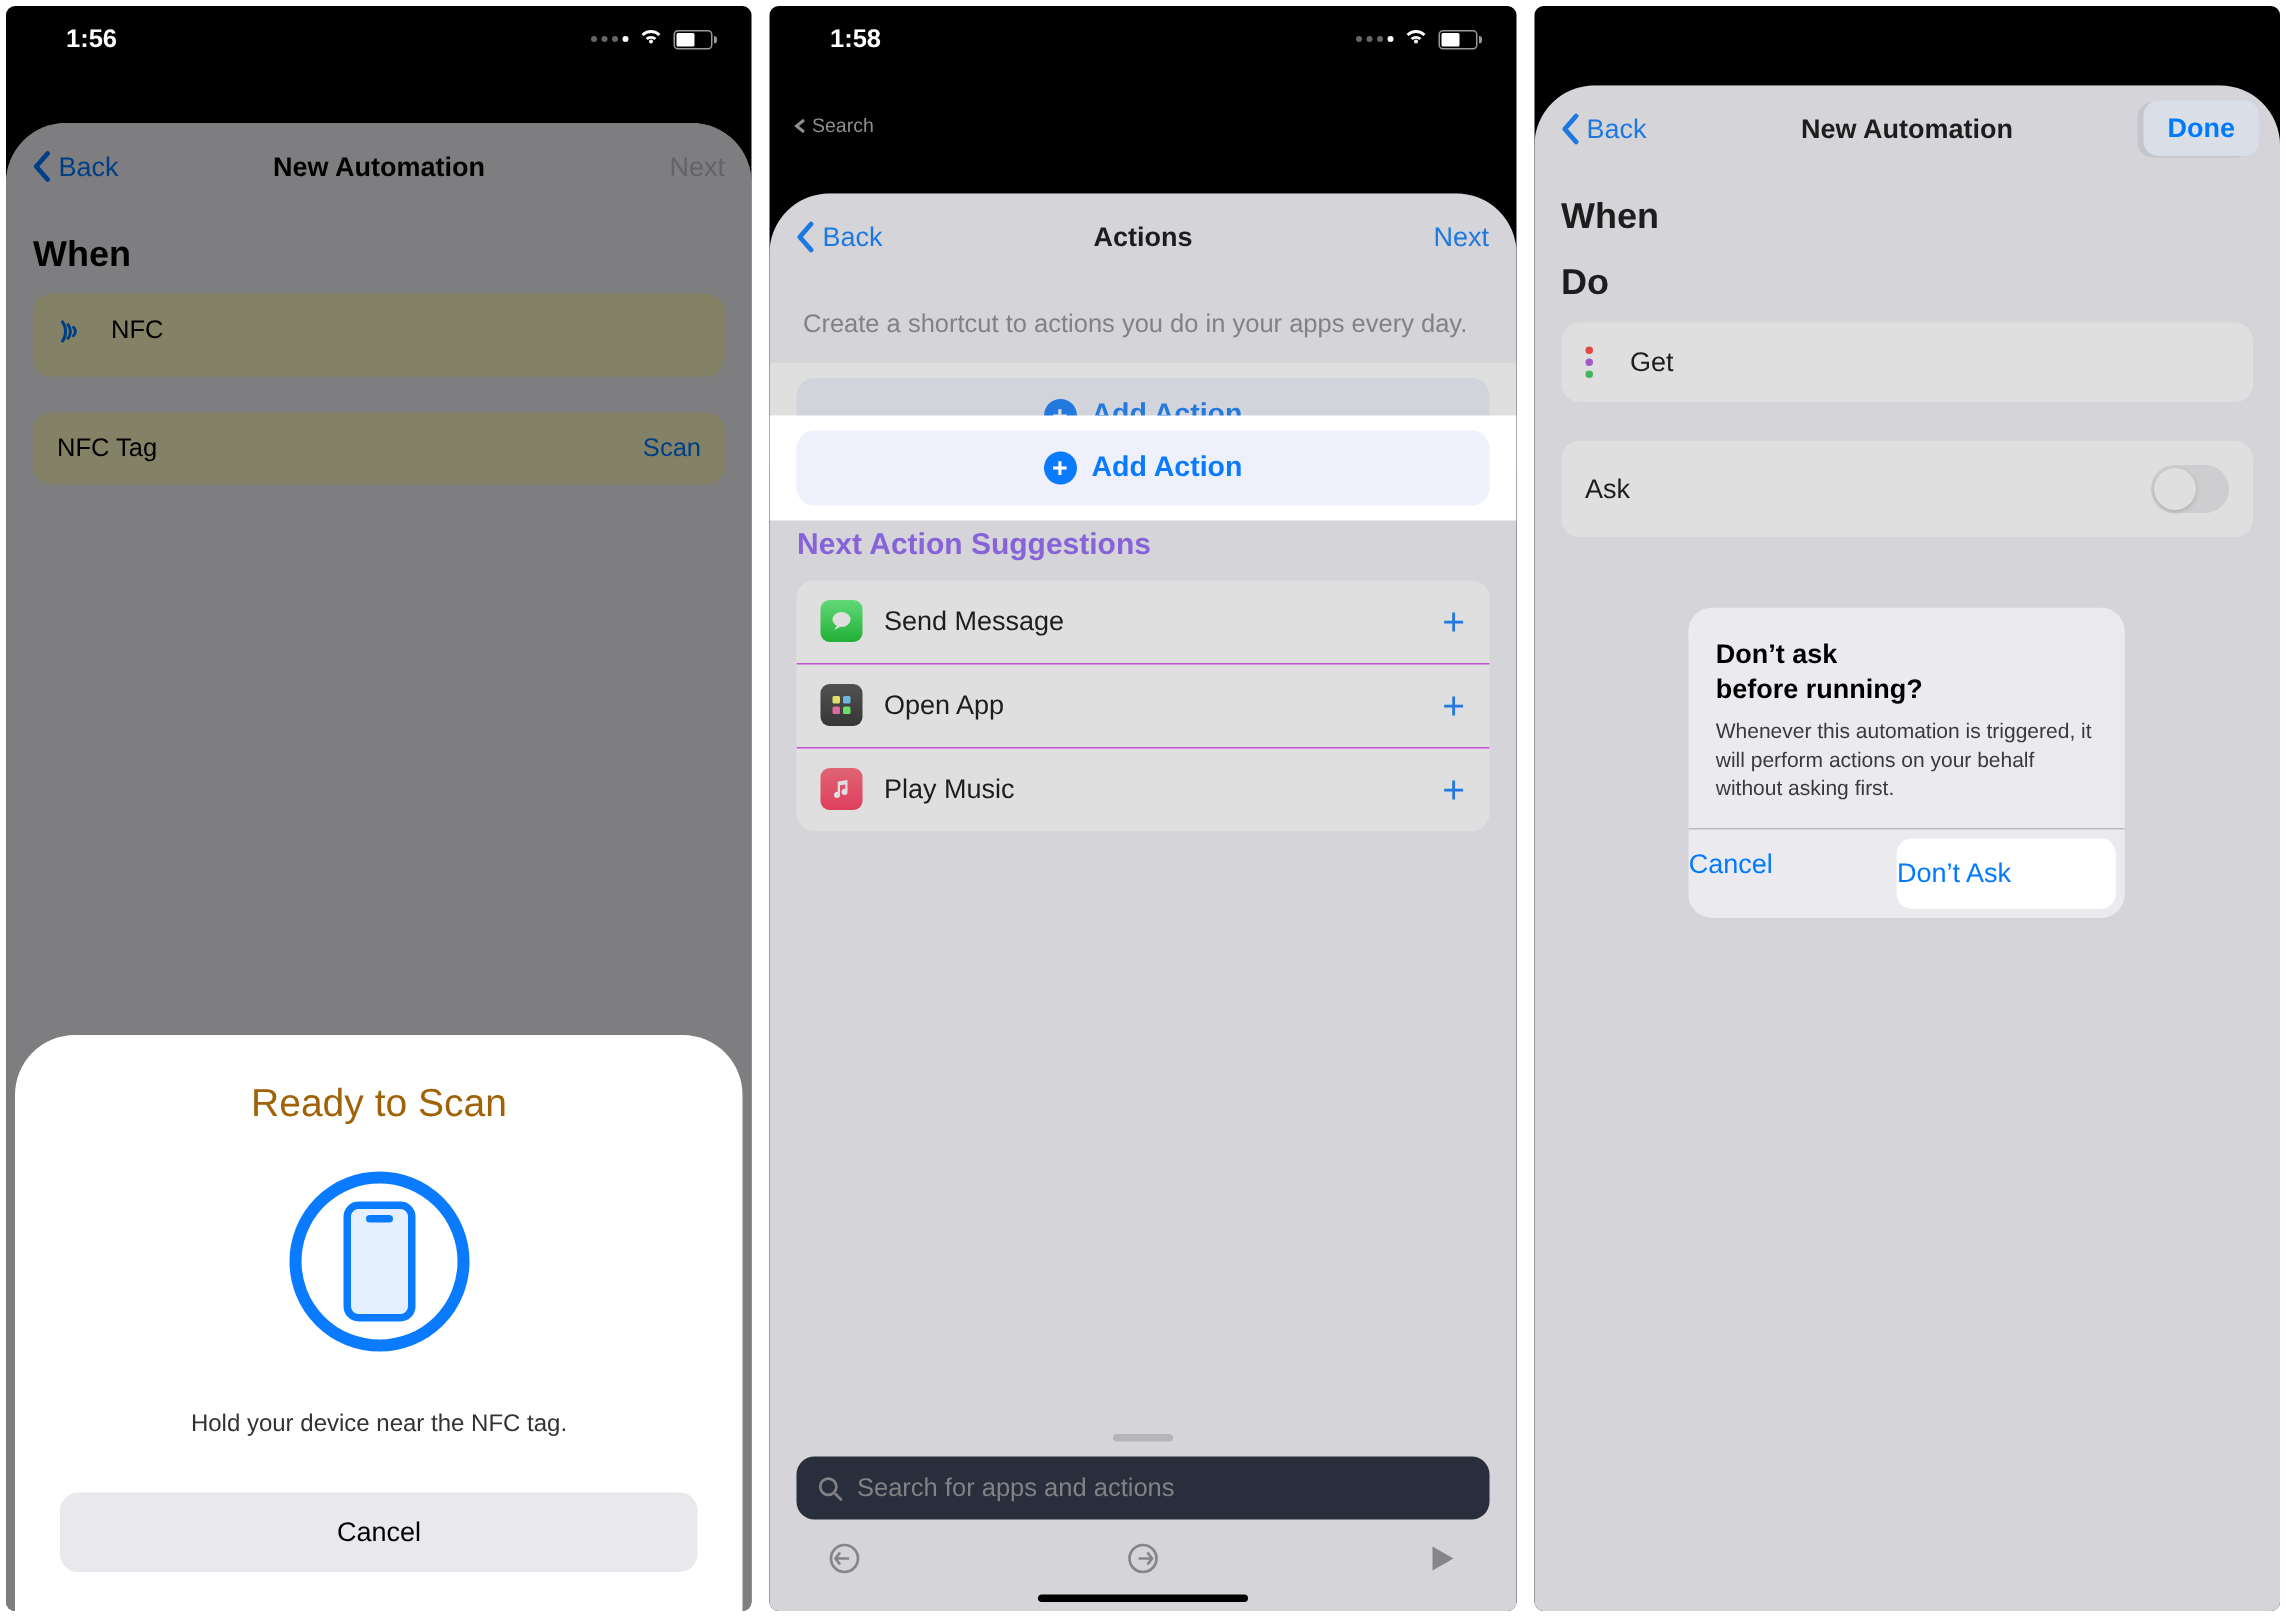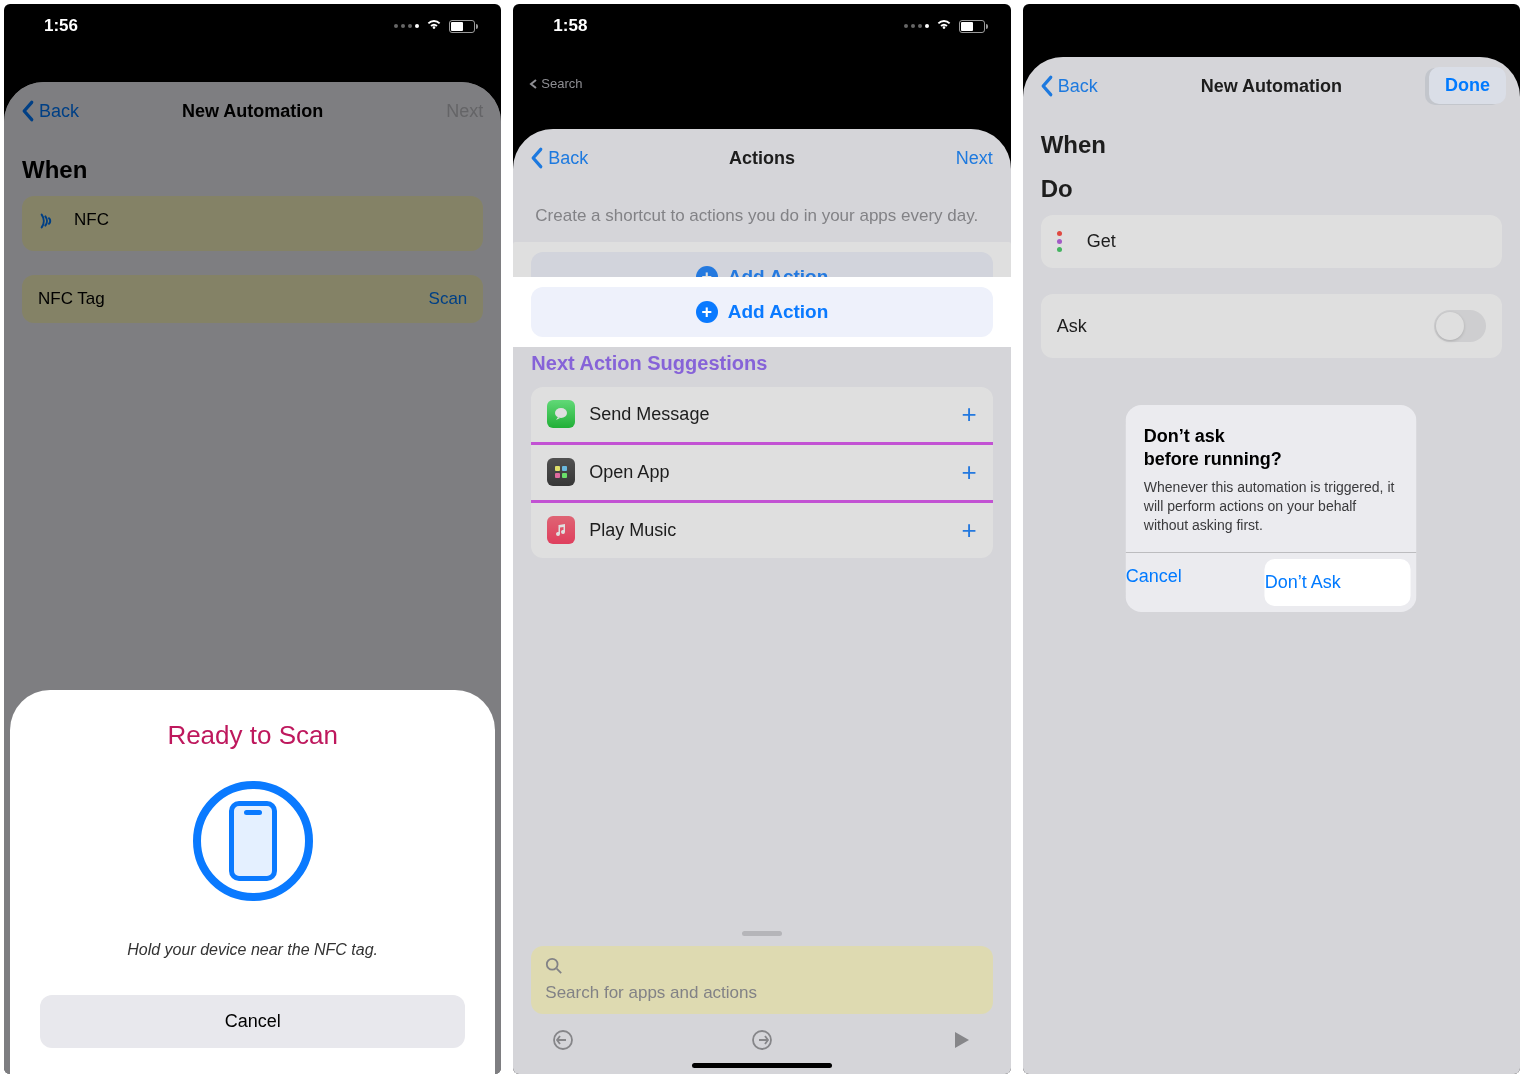--- a/index.html
+++ b/index.html
@@ -24,45 +24,45 @@
     .nav-next { color: #007aff; font-size: 18px; }
     .nav-next.disabled { color: #c0c0c5; }
     .nav-done-btn { background: #dadee7; color: #007aff; font-weight: 600; font-size: 18px; padding: 8px 16px; border-radius: 10px; }
     .content { flex: 1; padding: 0 18px; overflow: hidden; }
     .section-h { font-size: 24px; font-weight: 700; color: #000; margin-top: 16px; margin-bottom: 12px; }
     .list-cell { background: #fef9c3; border-radius: 12px; padding: 14px 16px; display: flex; align-items: flex-start; gap: 14px; font-size: 17px; color: #000; margin-bottom: 24px; }
     .list-cell .trail { margin-left: auto; color: #007aff; font-size: 17px; }
     .nfc-wave { color: #007aff; }
     .nfc-wave svg { width: 22px; height: 22px; }
     .sheet-scan { position: absolute; left: 6px; right: 6px; bottom: 0; background: #fff; border-radius: 40px 40px 0 0; padding: 30px 30px 26px; text-align: center; }
-    .sheet-scan .scan-title { font-size: 26px; color: #be185d; font-weight: 400; margin-bottom: 30px; }
+    .sheet-scan .scan-title { font-size: 26px; color: #a16207; font-weight: 400; margin-bottom: 30px; }
     .scan-icon-wrap { width: 120px; height: 120px; margin: 0 auto 40px; border: 8px solid #0a7aff; border-radius: 50%; display: flex; align-items: center; justify-content: center; }
     .scan-phone { width: 48px; height: 80px; border: 5px solid #0a7aff; border-radius: 10px; position: relative; background:#e4f0ff;}
     .scan-phone::before { content: ""; position: absolute; top: 4px; left: 50%; transform: translateX(-50%); width: 18px; height: 5px; background: #0a7aff; border-radius: 3px; }
-    .scan-hint { font-size: 16px; color: #333; margin-bottom: 36px; font-style: italic; }
+    .scan-hint { font-size: 16px; color: #333; margin-bottom: 36px; }
     .cancel-btn { background: #e8e8ed; border-radius: 12px; padding: 16px; font-size: 18px; font-weight: 500; color: #000; }
     .dim-overlay { position: absolute; inset: 0; background: rgba(0,0,0,0.48); pointer-events: none; }
     .dim-overlay-light { position: absolute; inset: 0; background: rgba(120,120,120,0.24); pointer-events: none; }
     
     .hint-text { color: #85858a; font-size: 17px; padding: 18px 4px 14px; line-height: 1.35; }
     .add-action-wrap { background: #fff; margin: 0 -18px; padding: 10px 18px; border-radius: 2px; }
     .add-action-btn { background: #eef1fb; border-radius: 12px; padding: 14px; display: flex; align-items: center; justify-content: center; gap: 10px; color: #0a7aff; font-size: 19px; font-weight: 600; }
     .plus-circle { width: 22px; height: 22px; background: #0a7aff; border-radius: 50%; color: #fff; display: flex; align-items: center; justify-content: center; font-size: 18px; font-weight:700; line-height:1;}
     .sugg-h { font-size: 20px; font-weight: 600; color: #8b5cf6; margin: 40px 0 12px; }
     .sugg-list { background: #fff; border-radius: 12px; overflow: hidden; }
-    .sugg-row { display: flex; align-items: center; padding: 12px 16px; gap: 14px; font-size: 18px; color: #000; border-bottom: 3px solid #d946ef; }
+    .sugg-row { display: flex; align-items: center; padding: 12px 16px; gap: 14px; font-size: 18px; color: #000; border-bottom: 1px solid #d946ef; }
     .sugg-row:last-child { border-bottom: none; }
     .app-ico { width: 28px; height: 28px; border-radius: 6px; display: flex; align-items: center; justify-content: center; font-size: 16px; color:#fff;}
     .app-msg { background: linear-gradient(#5af777,#06c122); }
     .app-open { background: linear-gradient(#444,#222); }
     .app-music { background: linear-gradient(#ff5e73,#ff2d55); }
     .sugg-row .plus { margin-left: auto; color: #0a7aff; font-size: 26px; font-weight: 300; }
     .search-bar-area { position: absolute; bottom: 0; left: 0; right: 0; padding: 12px 18px 18px; }
     .grabber { width: 40px; height: 5px; background: #c8c8cd; border-radius: 3px; margin: 0 auto 10px; }
-    .search-field { background: #fef9c3; border-radius: 12px; padding: 11px 14px; display: flex; align-items: flex-start; gap: 8px; color: #85858a; font-size: 17px; flex-direction: column; }
+    .search-field { background: #0f172a; border-radius: 12px; padding: 11px 14px; display: flex; align-items: flex-end; gap: 8px; color: #85858a; font-size: 17px; }
     .toolbar-icons { display: flex; align-items: center; justify-content: space-between; padding: 14px 20px 0; color: #8a8a8f; }
     .toolbar-icons svg { width: 24px; height: 24px; }
     .home-ind { position: absolute; bottom: 6px; left: 50%; transform: translateX(-50%); width: 140px; height: 5px; background: #000; border-radius: 3px; }
     
     .when-cell { background: #fff; border-radius: 12px; padding: 14px 16px; display: flex; align-items: center; gap: 14px; font-size: 17px; margin-bottom: 28px; }
     .do-cell { background: #fff; border-radius: 12px; padding: 16px; display:flex; align-items:center; gap:14px; font-size:18px; margin-bottom:26px;}
     .do-ico { width:16px; display:flex; flex-direction:column; gap:3px;}
     .do-ico span{ width:5px; height:5px; border-radius:50%;}
     .ask-cell { background:#fff; border-radius:12px; padding:16px; display:flex; align-items:center; font-size:18px;}
     .toggle { width:52px; height:32px; background:#e9e9eb; border-radius:16px; margin-left:auto; position:relative;}

